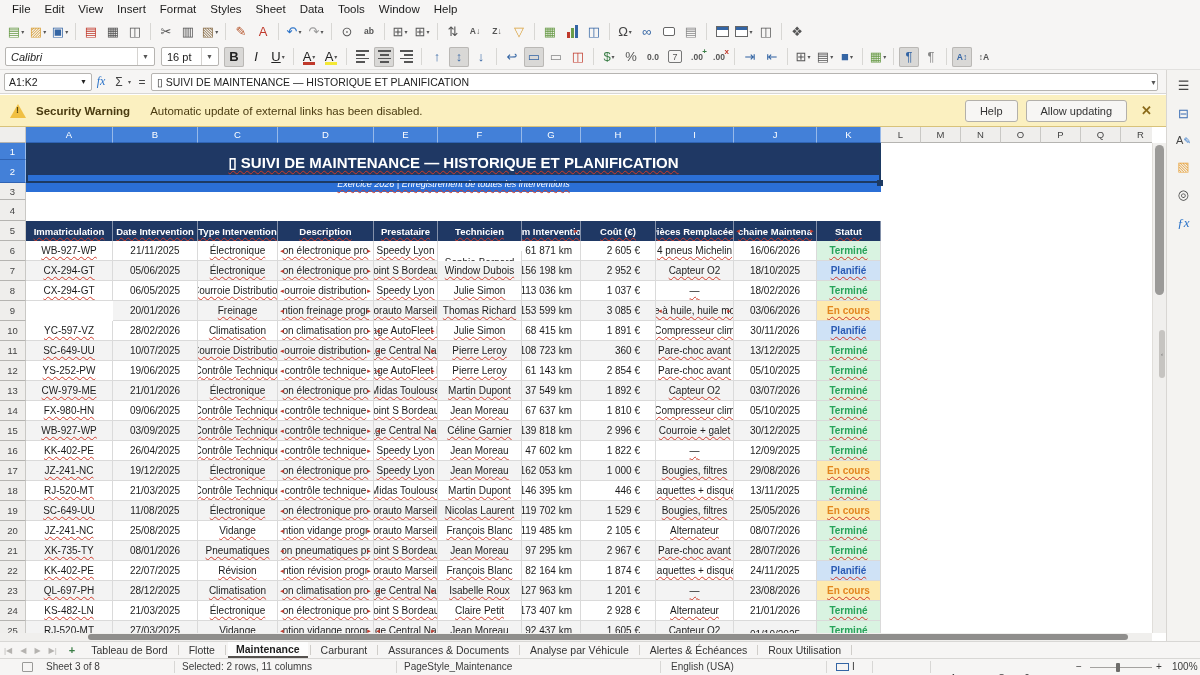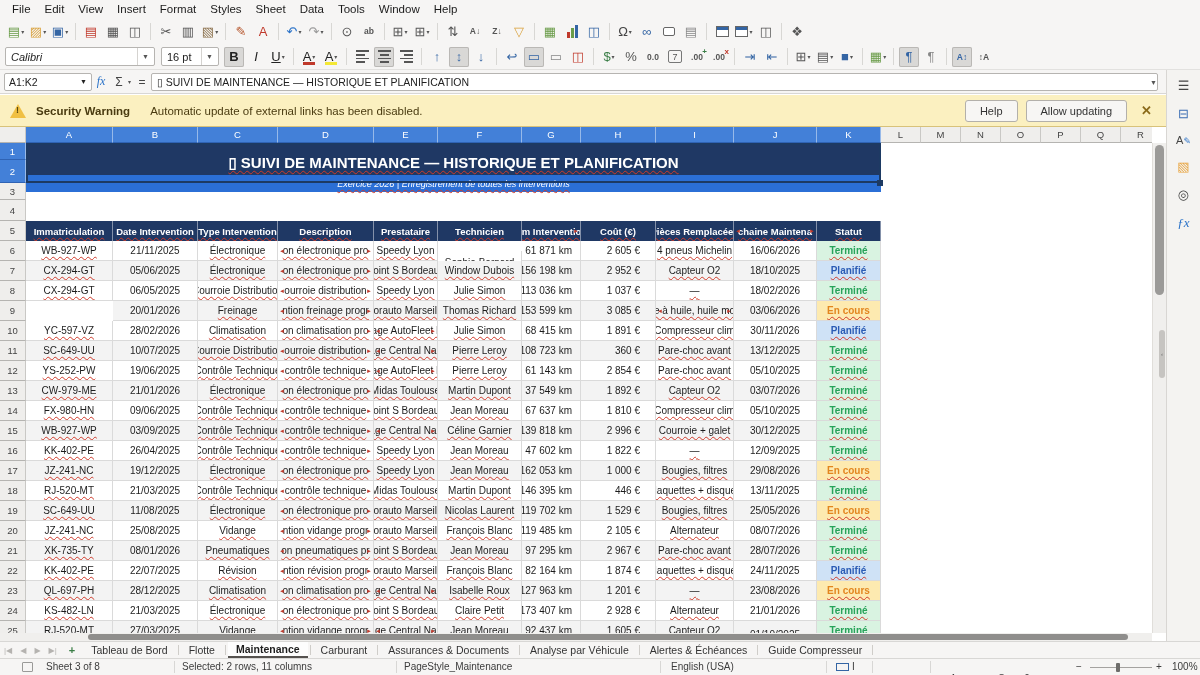--- a/index.html
+++ b/index.html
@@ -1241,21 +1241,21 @@
     <span class="tab active">Maintenance</span>
     <span class="tsep"></span>
     <span class="tab">Carburant</span>
     <span class="tsep"></span>
     <span class="tab">Assurances &amp; Documents</span>
     <span class="tsep"></span>
     <span class="tab">Analyse par Véhicule</span>
     <span class="tsep"></span>
     <span class="tab">Alertes &amp; Échéances</span>
     <span class="tsep"></span>
-    <span class="tab">Guide Compresseur</span>
+    <span class="tab">Roux Utilisation</span>
     <span class="tsep"></span>
   </div>
 
 <div id="statusbar">
   <span class="disk"></span>
   <span class="seg" style="left:46px;">Sheet 3 of 8</span>
   <span class="ssep" style="left:174px;"></span>
   <span class="seg" style="left:182px;">Selected: 2 rows, 11 columns</span>
   <span class="ssep" style="left:396px;"></span>
   <span class="seg" style="left:404px;">PageStyle_Maintenance</span>

